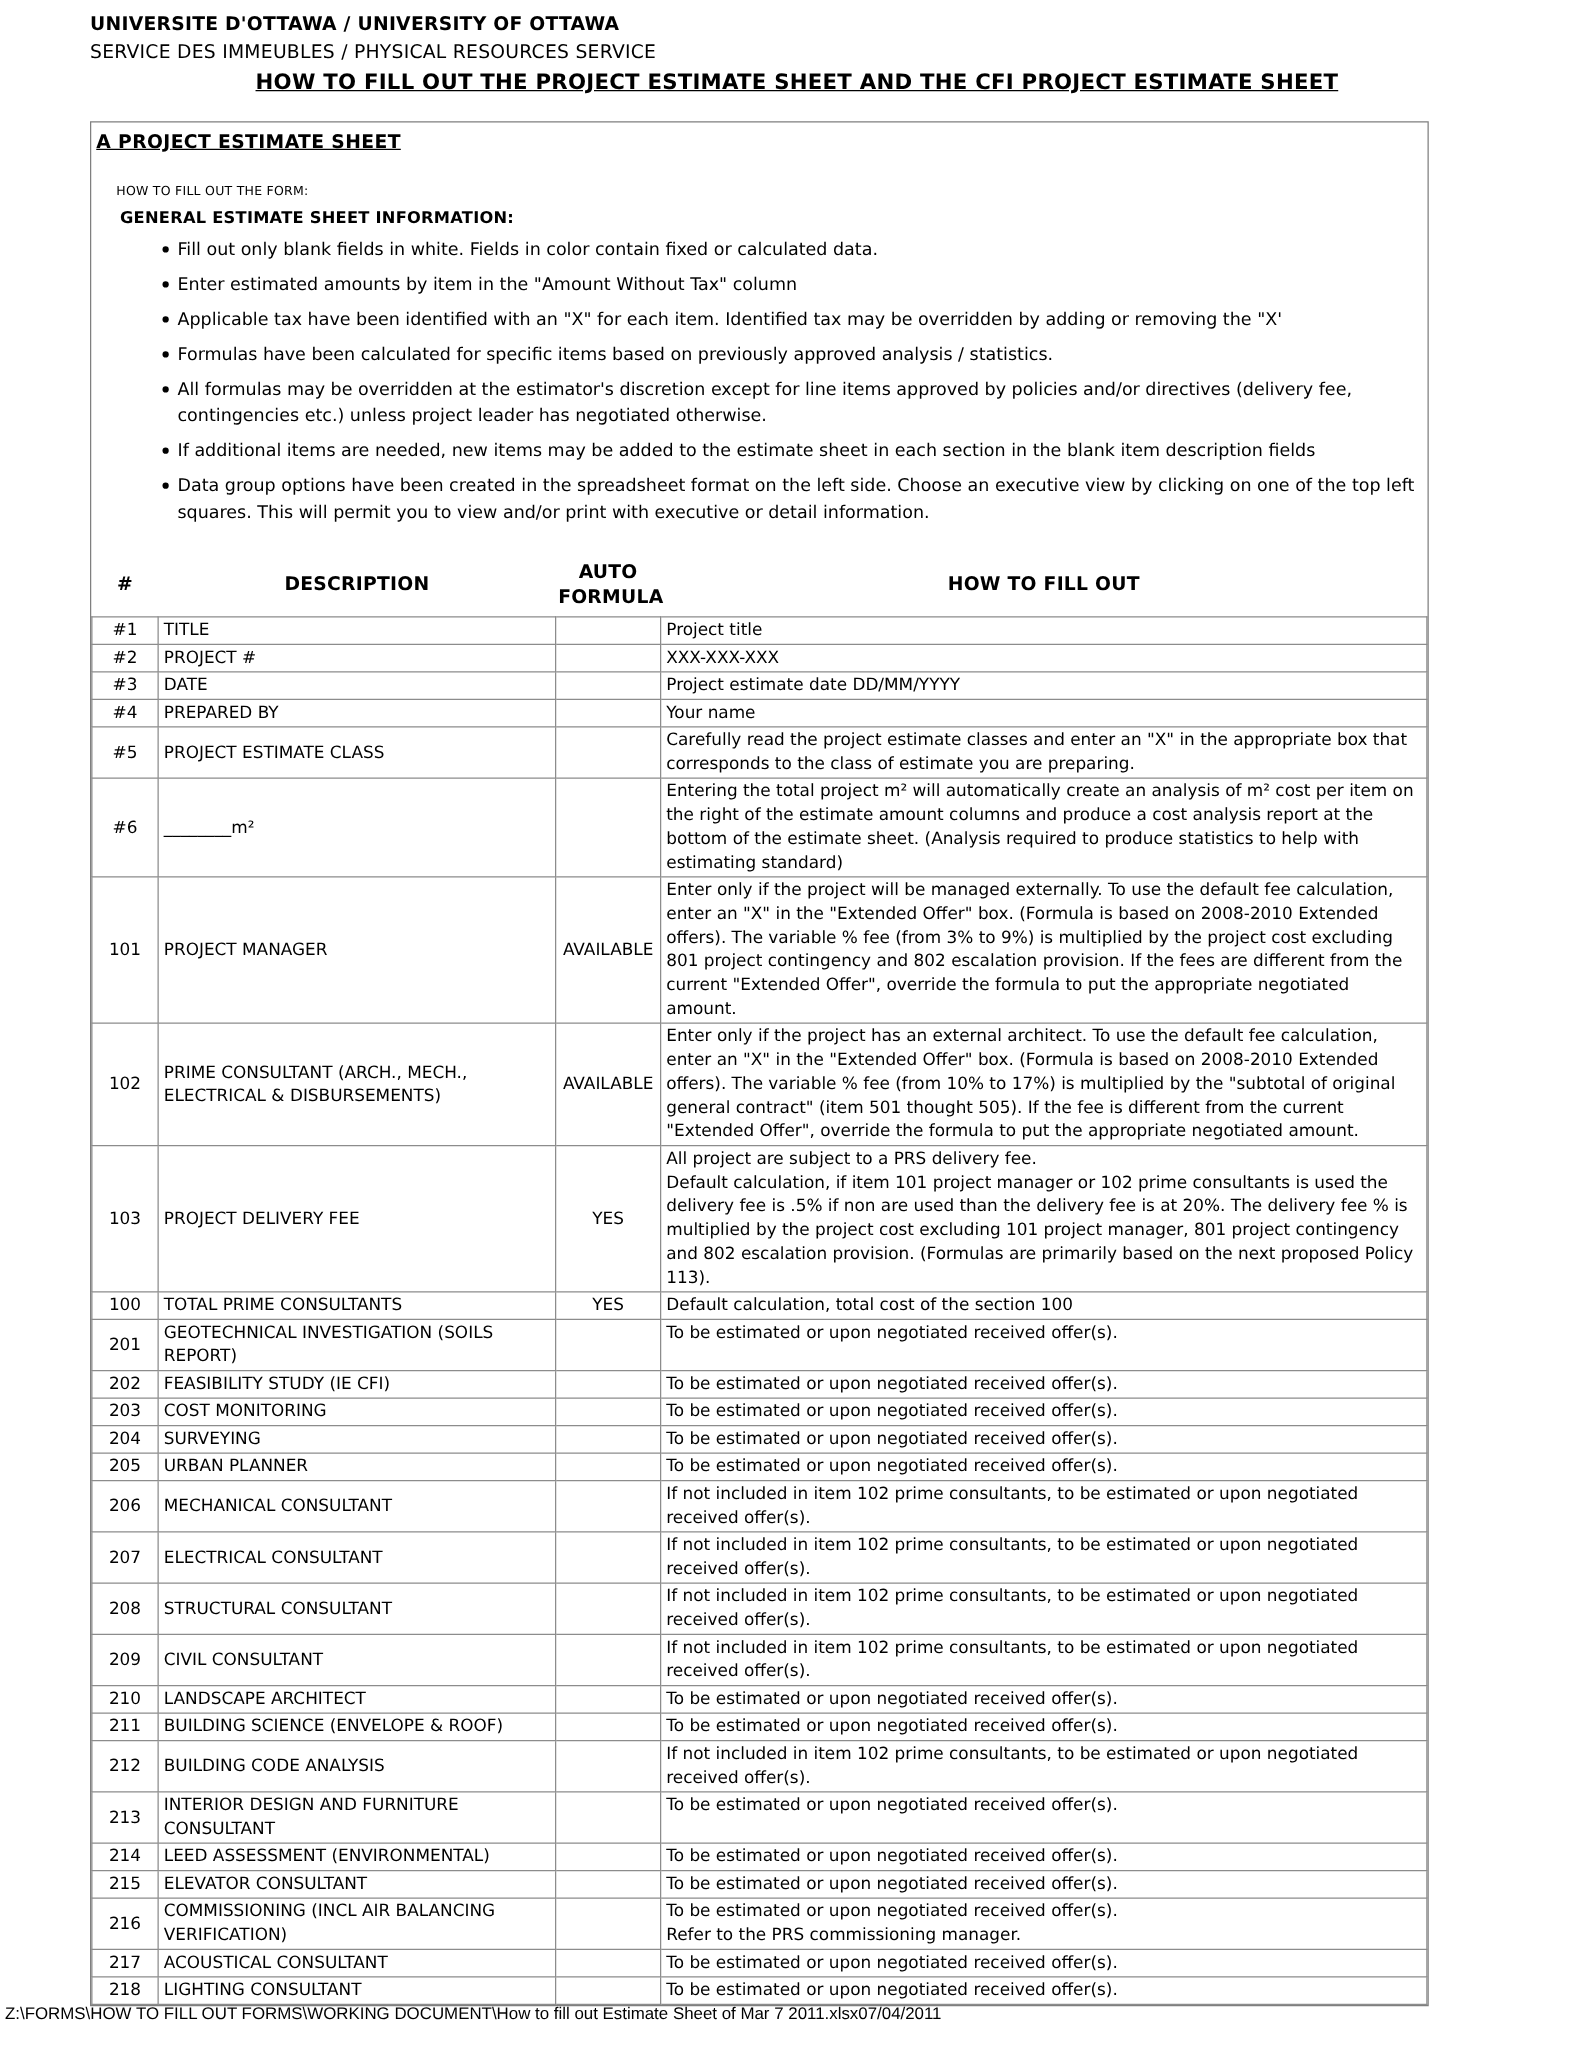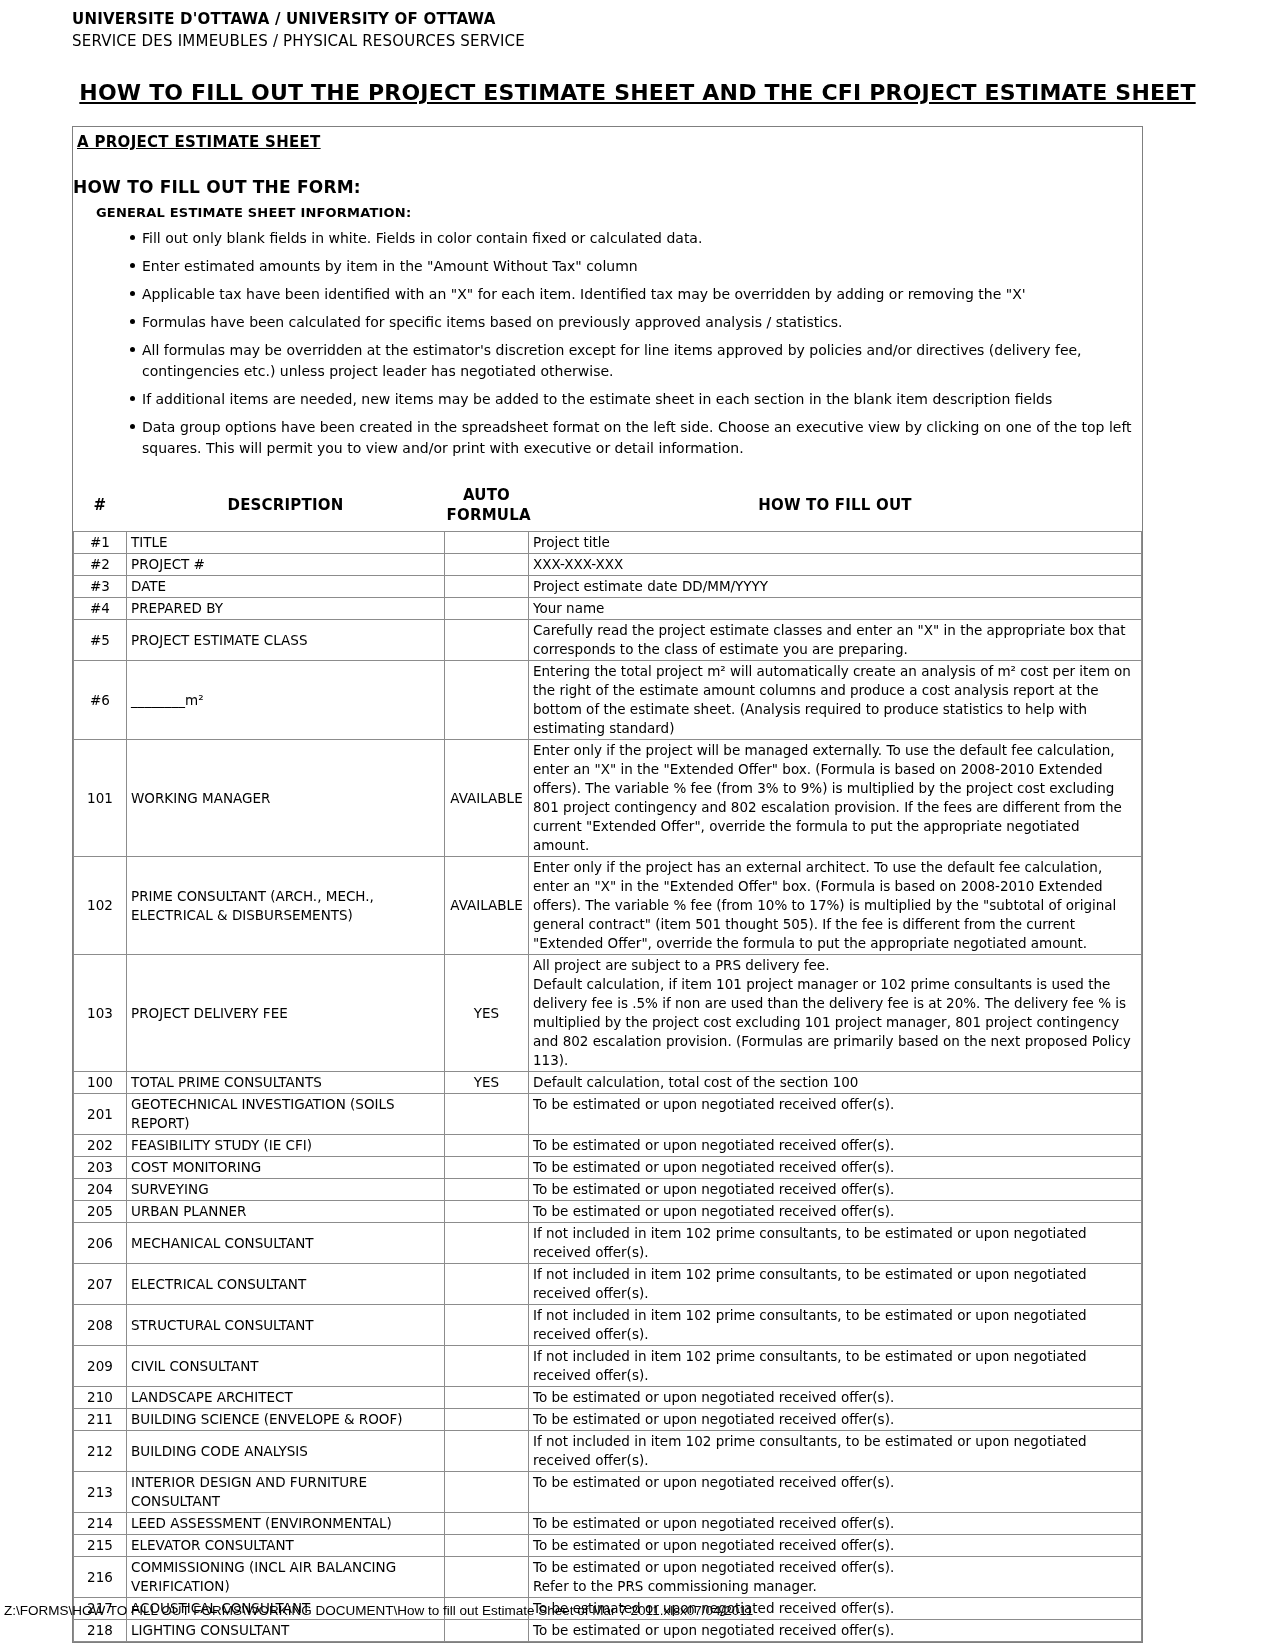--- a/index.html
+++ b/index.html
@@ -3,28 +3,28 @@
 <meta charset="utf-8">
 <style>
   html,body{margin:0;padding:0;}
   body{
     width:1275px;height:1650px;position:relative;overflow:hidden;
     background:#ffffff;color:#000000;
     font-family:"DejaVu Sans",sans-serif;
   }
   .org-header{padding:8px 12px 0 72px;font-size:15px;line-height:22px;font-weight:bold;letter-spacing:0.2px;}
   .org-header div{font-weight:normal;}
-  .doc-title{margin-top:28px;text-align:center;font-size:22px;font-weight:bold;text-decoration:underline;letter-spacing:0.2px;}
+  .doc-title{margin-top:4px;text-align:center;font-size:17px;font-weight:bold;text-decoration:underline;letter-spacing:0.2px;}
   .box{
     margin:21px 132px 0 72px;
     border:1px solid #7f7f7f;
     padding:0;
   }
   .box-heading{margin:6px 0 0 4px;font-size:15px;font-weight:bold;text-decoration:underline;letter-spacing:0.3px;}
-  .form-heading{margin:26px 0 0 0;font-size:17px;font-weight:bold;letter-spacing:0.2px;}
+  .form-heading{margin:26px 0 0 20px;font-size:10px;font-weight:normal;letter-spacing:0.2px;}
   .info-heading{margin:8px 0 0 23px;font-size:13px;font-weight:bold;letter-spacing:0.2px;}
   ul.bullets{margin:8px 0 0 0;padding:0 6px 0 57px;list-style:none;}
   ul.bullets li{position:relative;margin-bottom:7px;font-size:14px;line-height:21px;padding-left:12px;}
   ul.bullets li .marker{position:absolute;left:0;top:7px;width:5px;height:5px;border-radius:50%;background:#000;}
   table.estimate{width:100%;border-collapse:collapse;margin-top:22px;table-layout:fixed;}
   col.c-num{width:53px;}
   col.c-desc{width:318px;}
   col.c-formula{width:84px;}
   thead th{
     border:none;font-size:15px;font-weight:bold;text-align:center;
@@ -116,21 +116,21 @@
           <td class="col-howto">Carefully read the project estimate classes and enter an "X" in the appropriate box that corresponds to the class of estimate you are preparing.</td>
         </tr>
         <tr>
           <td class="col-num">#6</td>
           <td class="col-description">________m²</td>
           <td class="col-formula"></td>
           <td class="col-howto">Entering the total project m² will automatically create an analysis of m² cost per item on the right of the estimate amount columns and produce a cost analysis report at the bottom of the estimate sheet. (Analysis required to produce statistics to help with estimating standard)</td>
         </tr>
         <tr>
           <td class="col-num">101</td>
-          <td class="col-description">WORKING MANAGER</td>
+          <td class="col-description">PROJECT MANAGER</td>
           <td class="col-formula">AVAILABLE</td>
           <td class="col-howto">Enter only if the project will be managed externally.  To use the default fee calculation, enter an "X" in the "Extended Offer" box.  (Formula is based on 2008-2010 Extended offers). The variable % fee (from 3% to 9%) is multiplied by the  project cost excluding 801 project contingency and 802 escalation provision. If the fees are different from the current "Extended Offer", override the formula to put the appropriate negotiated amount.</td>
         </tr>
         <tr>
           <td class="col-num">102</td>
           <td class="col-description">PRIME CONSULTANT (ARCH., MECH., ELECTRICAL &amp; DISBURSEMENTS)</td>
           <td class="col-formula">AVAILABLE</td>
           <td class="col-howto">Enter only if the project has an external architect.  To use the default fee calculation, enter an "X" in the "Extended Offer" box.  (Formula is based on 2008-2010 Extended offers). The variable % fee (from 10% to 17%) is multiplied by the "subtotal of original general contract" (item 501 thought 505). If the fee is different from the current "Extended Offer", override the formula to put the appropriate negotiated amount.</td>
         </tr>
         <tr>

